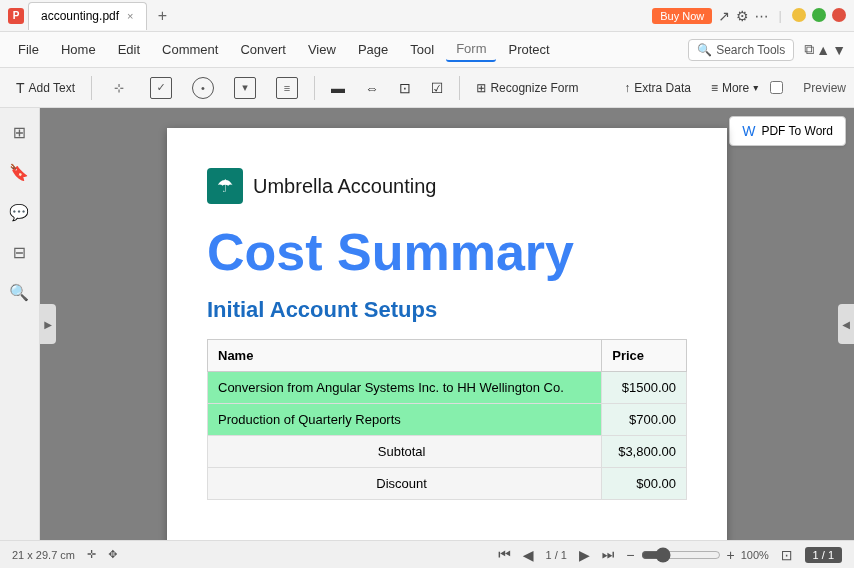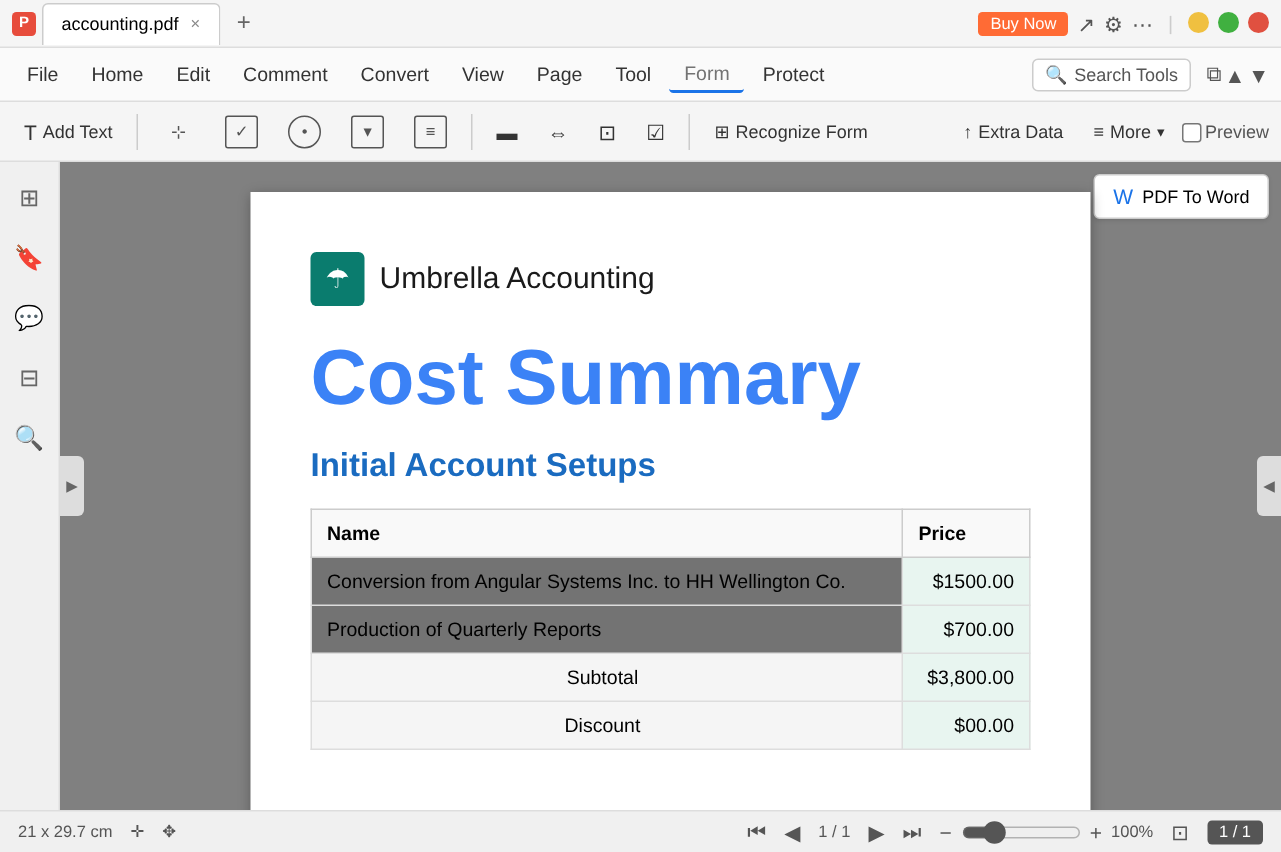--- a/index.html
+++ b/index.html
@@ -50,21 +50,21 @@
     }
     .toolbar-btn {
       display: flex; align-items: center; gap: 4px; padding: 4px 8px;
       border: none; background: transparent; cursor: pointer; border-radius: 3px;
       font-size: 12px; color: #333; white-space: nowrap;
     }
     .toolbar-sep { width: 1px; height: 24px; background: #ccc; margin: 0 4px; }
     .form-icon { width: 22px; height: 22px; border: 1.5px solid #555; border-radius: 2px; display: flex; align-items: center; justify-content: center; font-size: 11px; color: #555; }
     .form-icon.circle { border-radius: 50%; }
     .toolbar-right { margin-left: auto; display: flex; align-items: center; gap: 4px; }
-    .preview-check { display: flex; align-items: flex-end; gap: 2px; font-size: 12px; color: #555; }
+    .preview-check { display: flex; align-items: center; gap: 20px; font-size: 12px; color: #555; }
 
     
     .main-area {
       display: flex; flex: 1; overflow: hidden;
     }
 
     
     .left-sidebar {
       width: 40px; background: #f0f0f0; border-right: 1px solid #ddd;
       display: flex; flex-direction: column; align-items: center; padding-top: 8px; gap: 8px;
@@ -124,21 +124,21 @@
 
     
     .pdf-table { width: 100%; border-collapse: collapse; font-size: 13px; }
     .pdf-table th { text-align: left; padding: 8px 10px; font-weight: bold; border: 1px solid #ccc; background: #f9f9f9; }
     .pdf-table th.price-col { text-align: left; }
     .pdf-table td { padding: 8px 10px; border: 1px solid #ddd; }
     .pdf-table td.price-cell { text-align: right; background: #e8f5f0; }
     .pdf-table tr.subtotal td, .pdf-table tr.discount td { background: #f5f5f5; }
     .pdf-table tr.subtotal td.price-cell, .pdf-table tr.discount td.price-cell { background: #e8f5f0; }
     .pdf-table .label-cell { text-align: center; padding-right: 16px; font-size: 13px; }
-    .shaded-row td { background: #737373; }
+    .shaded-row td { background: #86efac; }
 
     
     .status-bar {
       display: flex; align-items: center; background: #f0f0f0; height: 28px;
       border-top: 1px solid #ddd; padding: 0 12px; gap: 12px; font-size: 11px; color: #555;
     }
     .status-spacer { flex: 1; }
     .zoom-controls { display: flex; align-items: center; gap: 6px; }
     .zoom-btn { background: none; border: none; cursor: pointer; font-size: 14px; color: #555; }
     .zoom-slider { width: 80px; accent-color: #555; }

